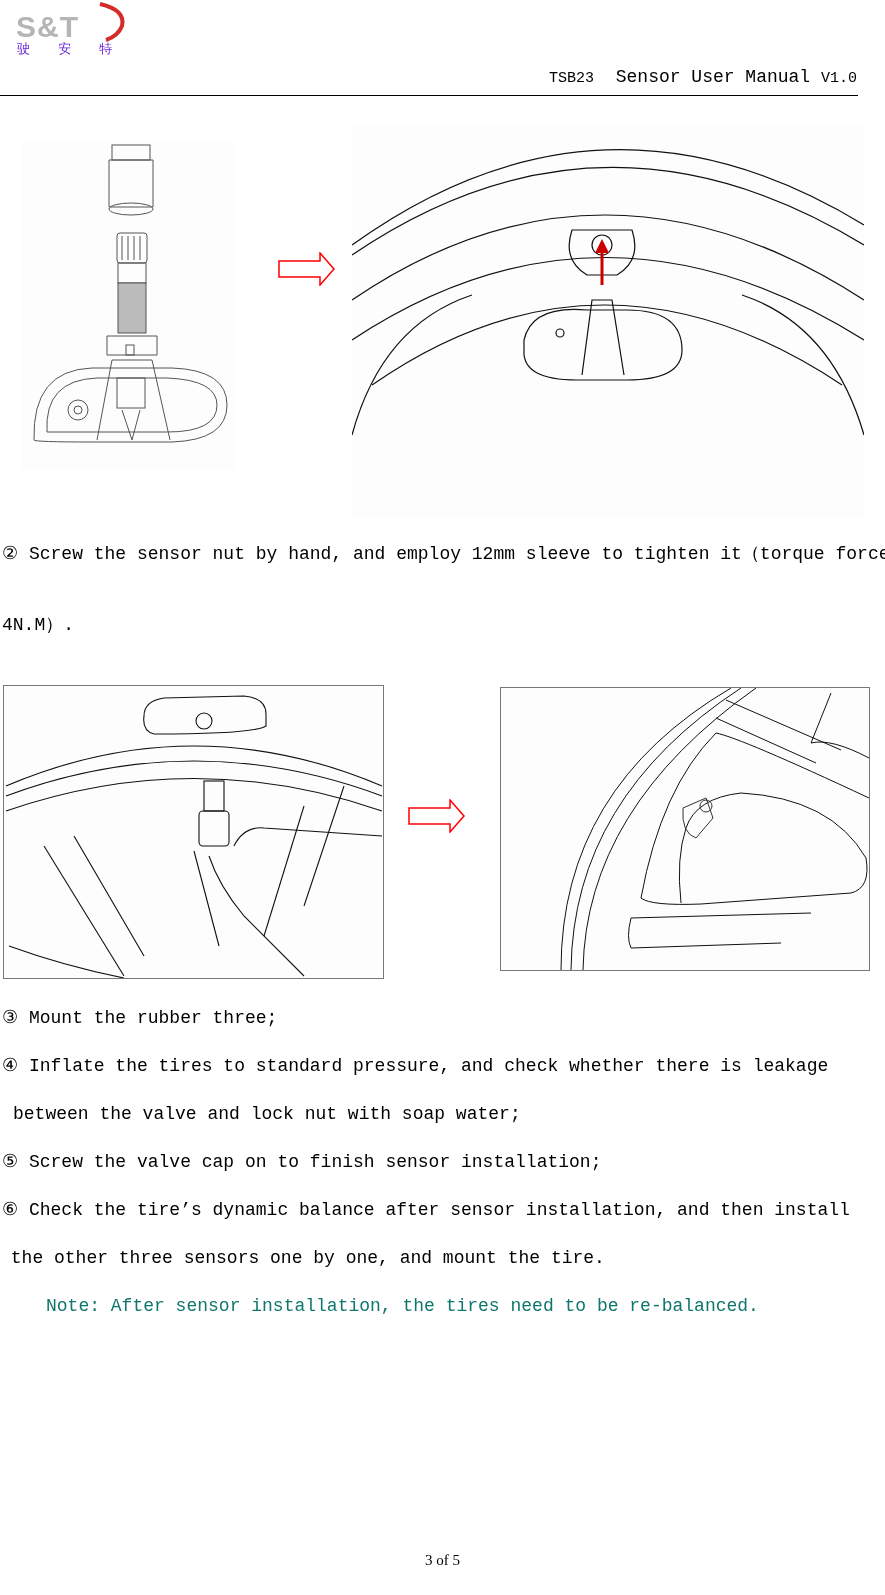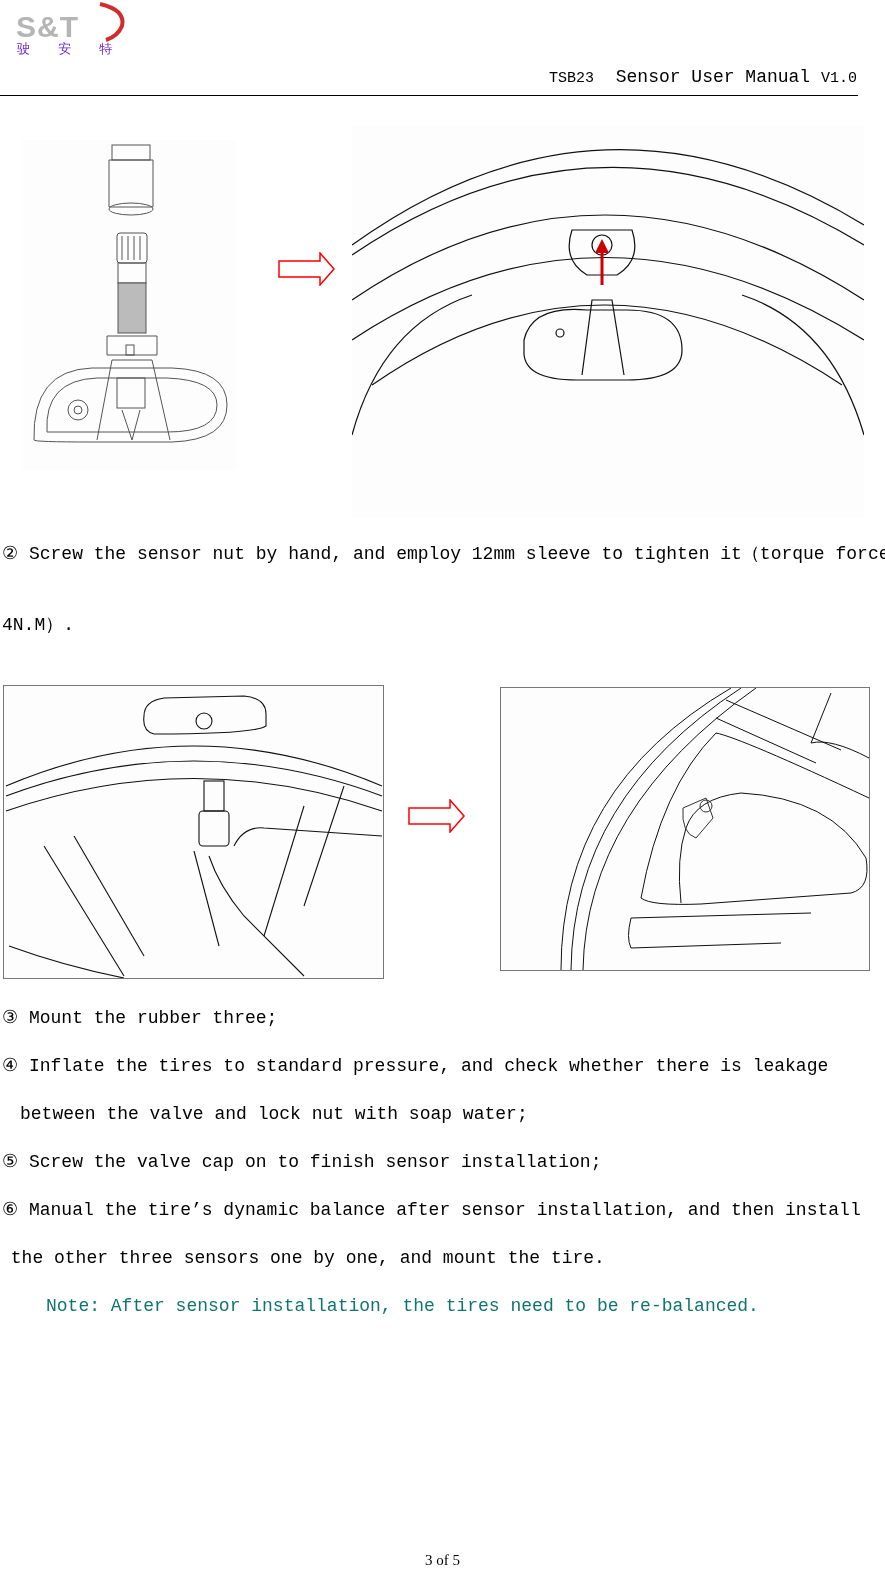--- a/index.html
+++ b/index.html
@@ -132,22 +132,22 @@
     <g fill="none" stroke="#333" stroke-width="1">
       <path d="M182 120 L205 110 L212 130 L195 150 Q180 145 182 120 Z"></path>
       <circle cx="205" cy="118" r="6"></circle>
     </g>
   </svg>
 </div>
 
 <div class="abs line" style="left:2px;top:1008px;"><span>③</span><span> Mount the rubber three;</span></div>
 
 <div class="abs line" style="left:2px;top:1056px;text-align:center;"><span>④</span><span> Inflate the tires to standard pressure, and check whether there is leakage</span></div>
-<div class="abs line" style="left:20px;top:1104px;">between the valve and lock nut with soap water;</div>
+<div class="abs line" style="left:13px;top:1104px;">between the valve and lock nut with soap water;</div>
 
 <div class="abs line" style="left:2px;top:1152px;text-align:right;"><span>⑤</span><span> Screw the valve cap on to finish sensor installation;</span></div>
 
-<div class="abs line" style="left:2px;top:1200px;"><span>⑥</span><span> Manual the tire’s dynamic balance after sensor installation, and then install</span></div>
+<div class="abs line" style="left:2px;top:1200px;"><span>⑥</span><span> Check the tire’s dynamic balance after sensor installation, and then install</span></div>
 <div class="abs line" style="left:0;top:1248px;"> the other three sensors one by one, and mount the tire.</div>
 
 <div class="abs line note" style="left:46px;top:1296px;">Note: After sensor installation, the tires need to be re-balanced.</div>
 
 <div class="abs footer">3 of 5</div>
 
 </body></html>

